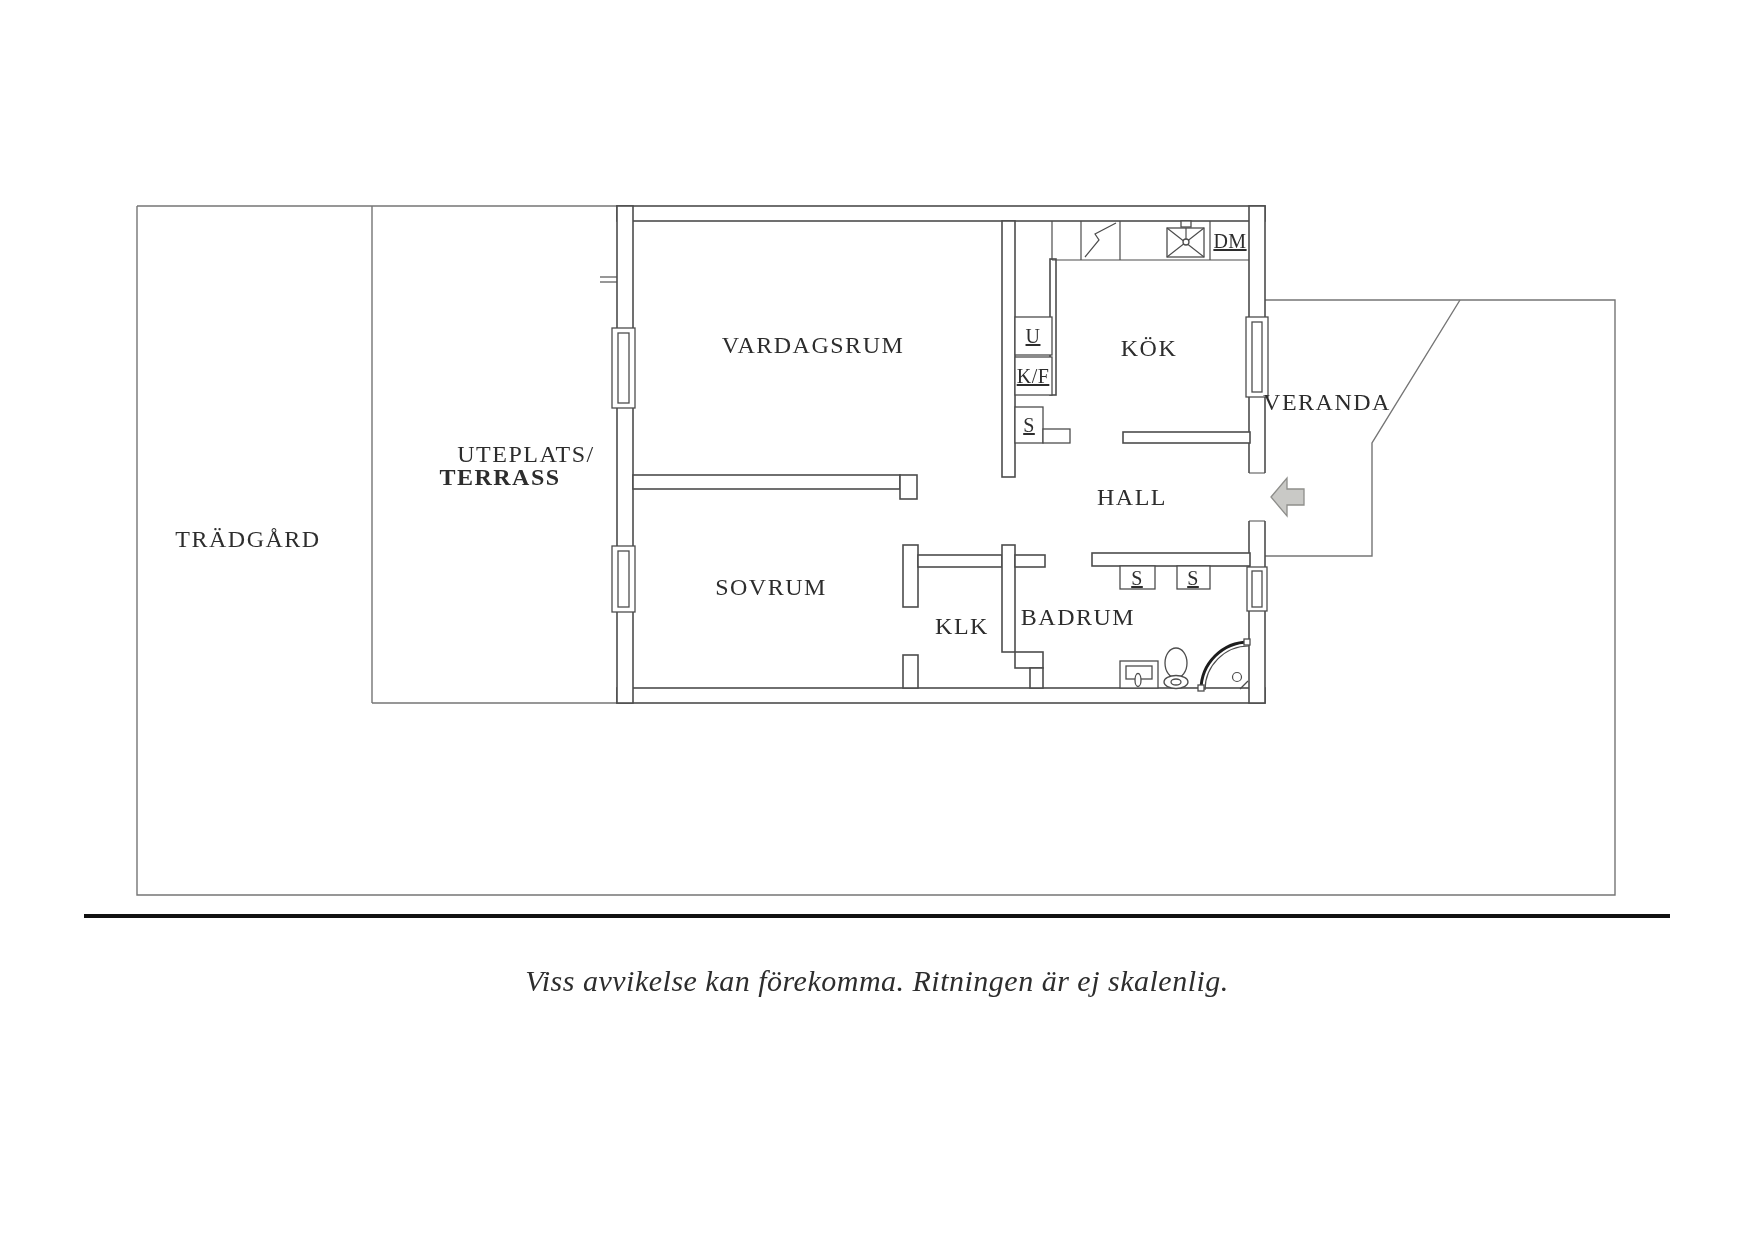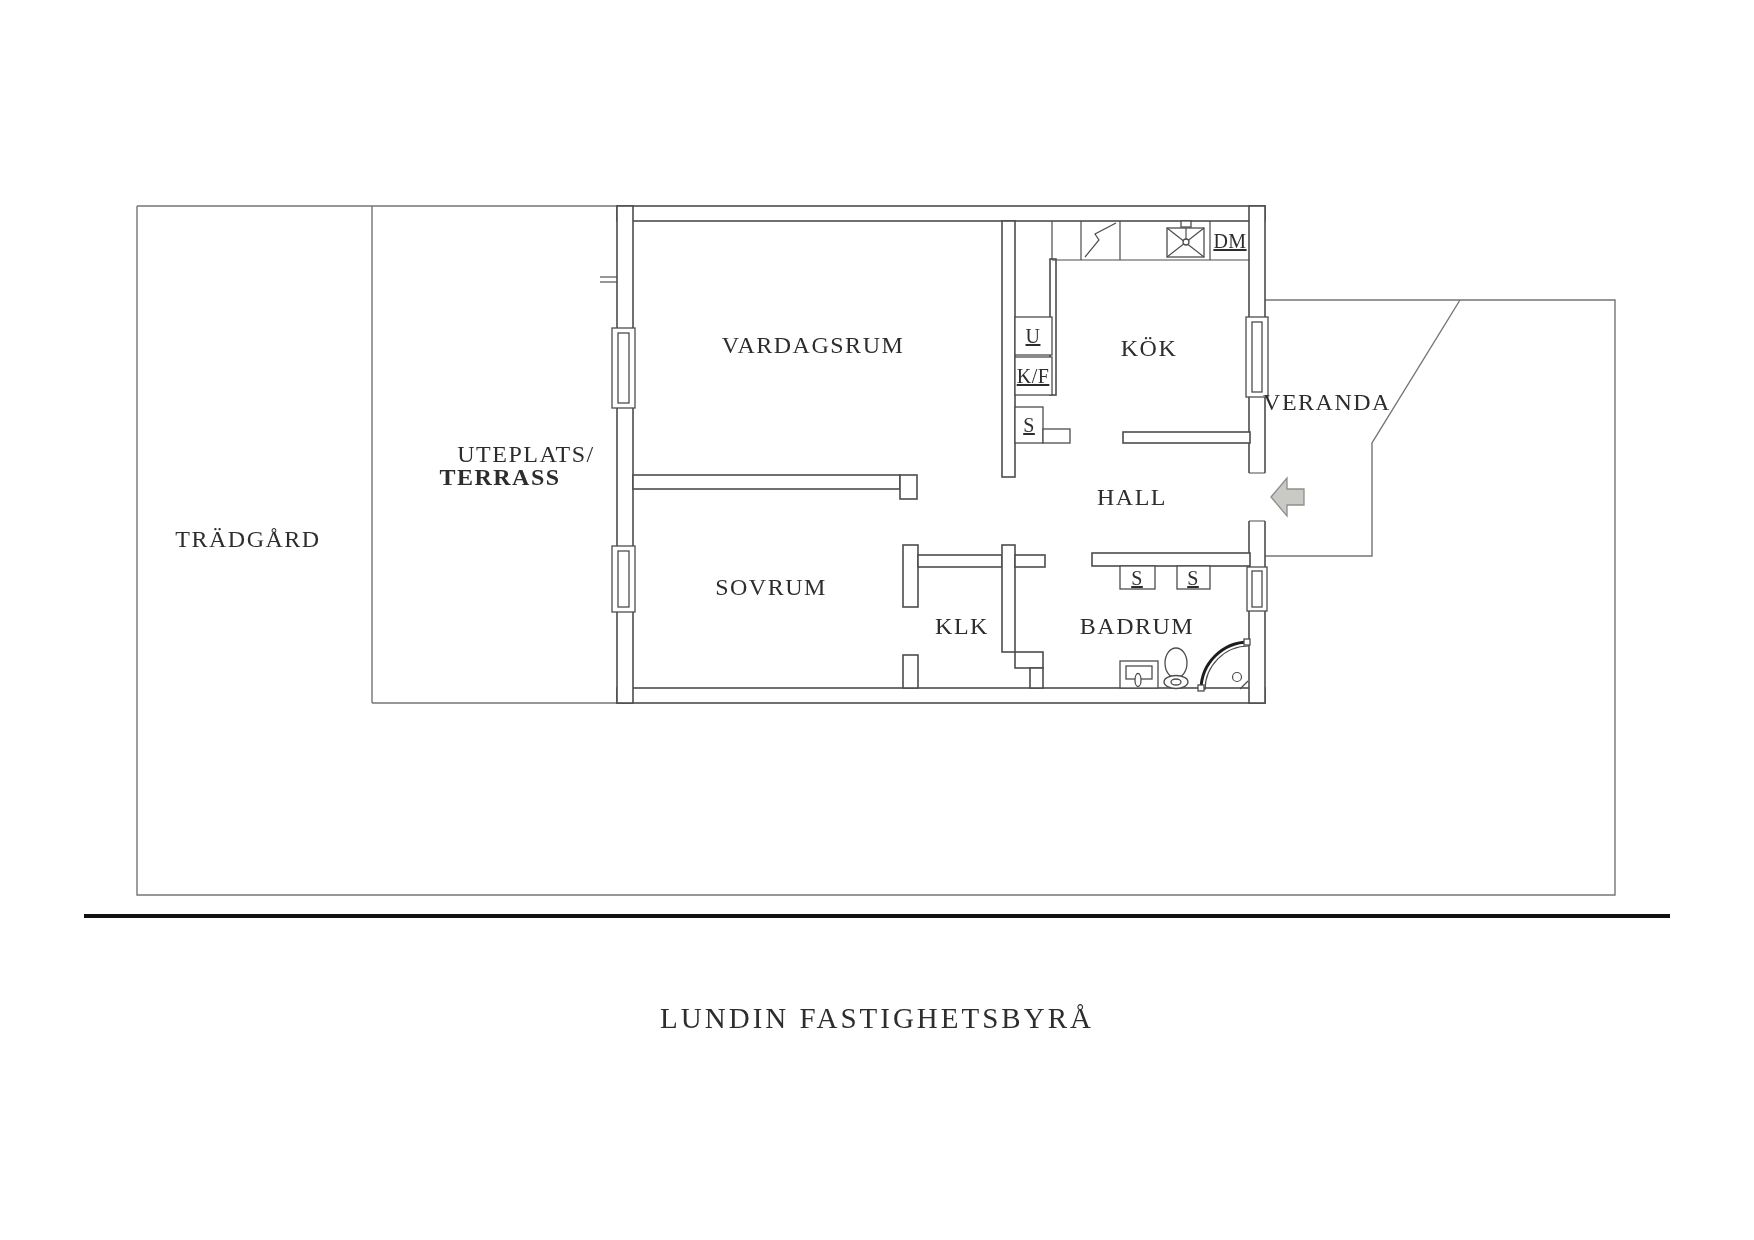--- a/index.html
+++ b/index.html
@@ -121,25 +121,25 @@
   </svg>
 
   <div class="lbl" style="left:248px;top:539px;">TRÄDGÅRD</div>
   <div class="lbl" style="left:500px;top:454px;margin-left:26px;">UTEPLATS/</div>
   <div class="lbl" style="left:500px;top:477px;font-weight:bold;">TERRASS</div>
   <div class="lbl" style="left:813px;top:345px;">VARDAGSRUM</div>
   <div class="lbl" style="left:771px;top:587px;">SOVRUM</div>
   <div class="lbl" style="left:962px;top:626px;">KLK</div>
   <div class="lbl" style="left:1149px;top:348px;">KÖK</div>
   <div class="lbl" style="left:1132px;top:497px;">HALL</div>
-  <div class="lbl" style="left:1137px;top:617px;margin-top:9px;">BADRUM</div>
+  <div class="lbl" style="left:1078px;top:617px;">BADRUM</div>
   <div class="lbl" style="left:1327px;top:402px;">VERANDA</div>
 
   <div class="lbl sm" style="left:1033px;top:336px;">U</div>
   <div class="lbl sm" style="left:1033px;top:376px;">K/F</div>
   <div class="lbl sm" style="left:1029px;top:425px;">S</div>
   <div class="lbl sm" style="left:1137px;top:578px;">S</div>
   <div class="lbl sm" style="left:1193px;top:578px;">S</div>
   <div class="lbl sm" style="left:1230px;top:241px;">DM</div>
 
   <div class="rule" style="left:84px;top:914px;width:1586px;height:4px;"></div>
-  <div class="footer-line footer-brand" style="left:877px;top:1018px;">LUNDIN FASTIGHETSBYRÅ</div>
+  <div class="footer-line footer-disclaimer" style="left:877px;top:981px;">Viss avvikelse kan förekomma. Ritningen är ej skalenlig.</div>
 </div>
 
 </body></html>

